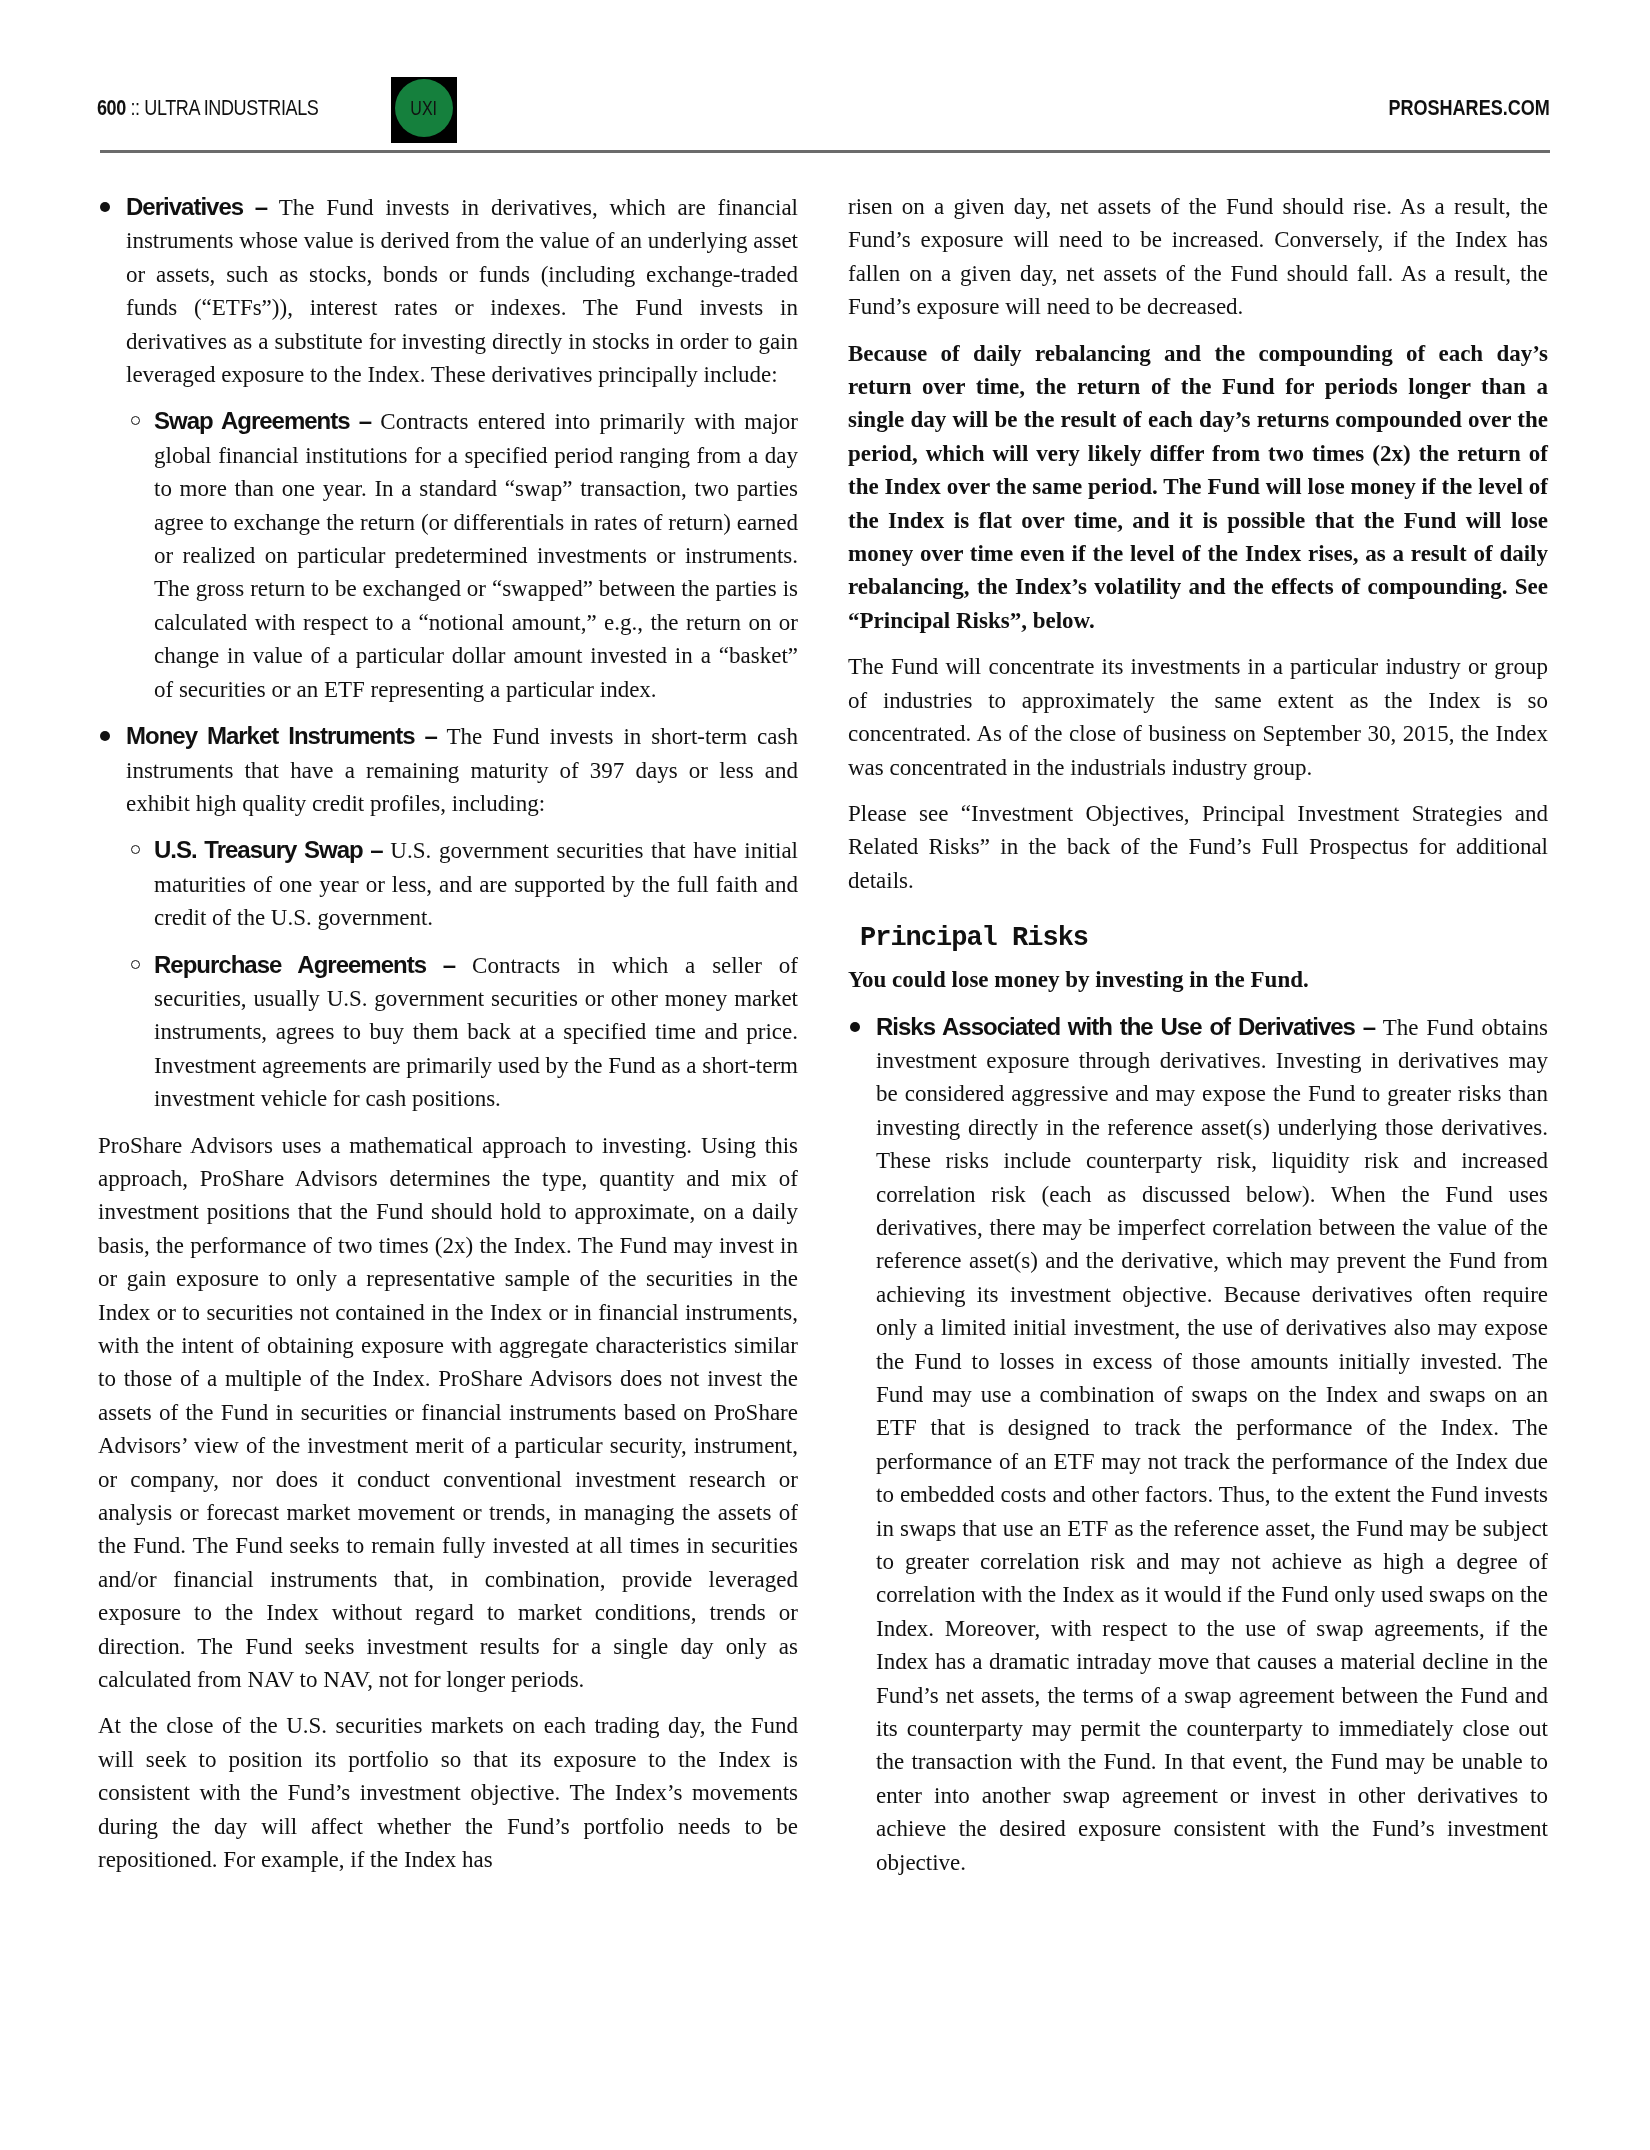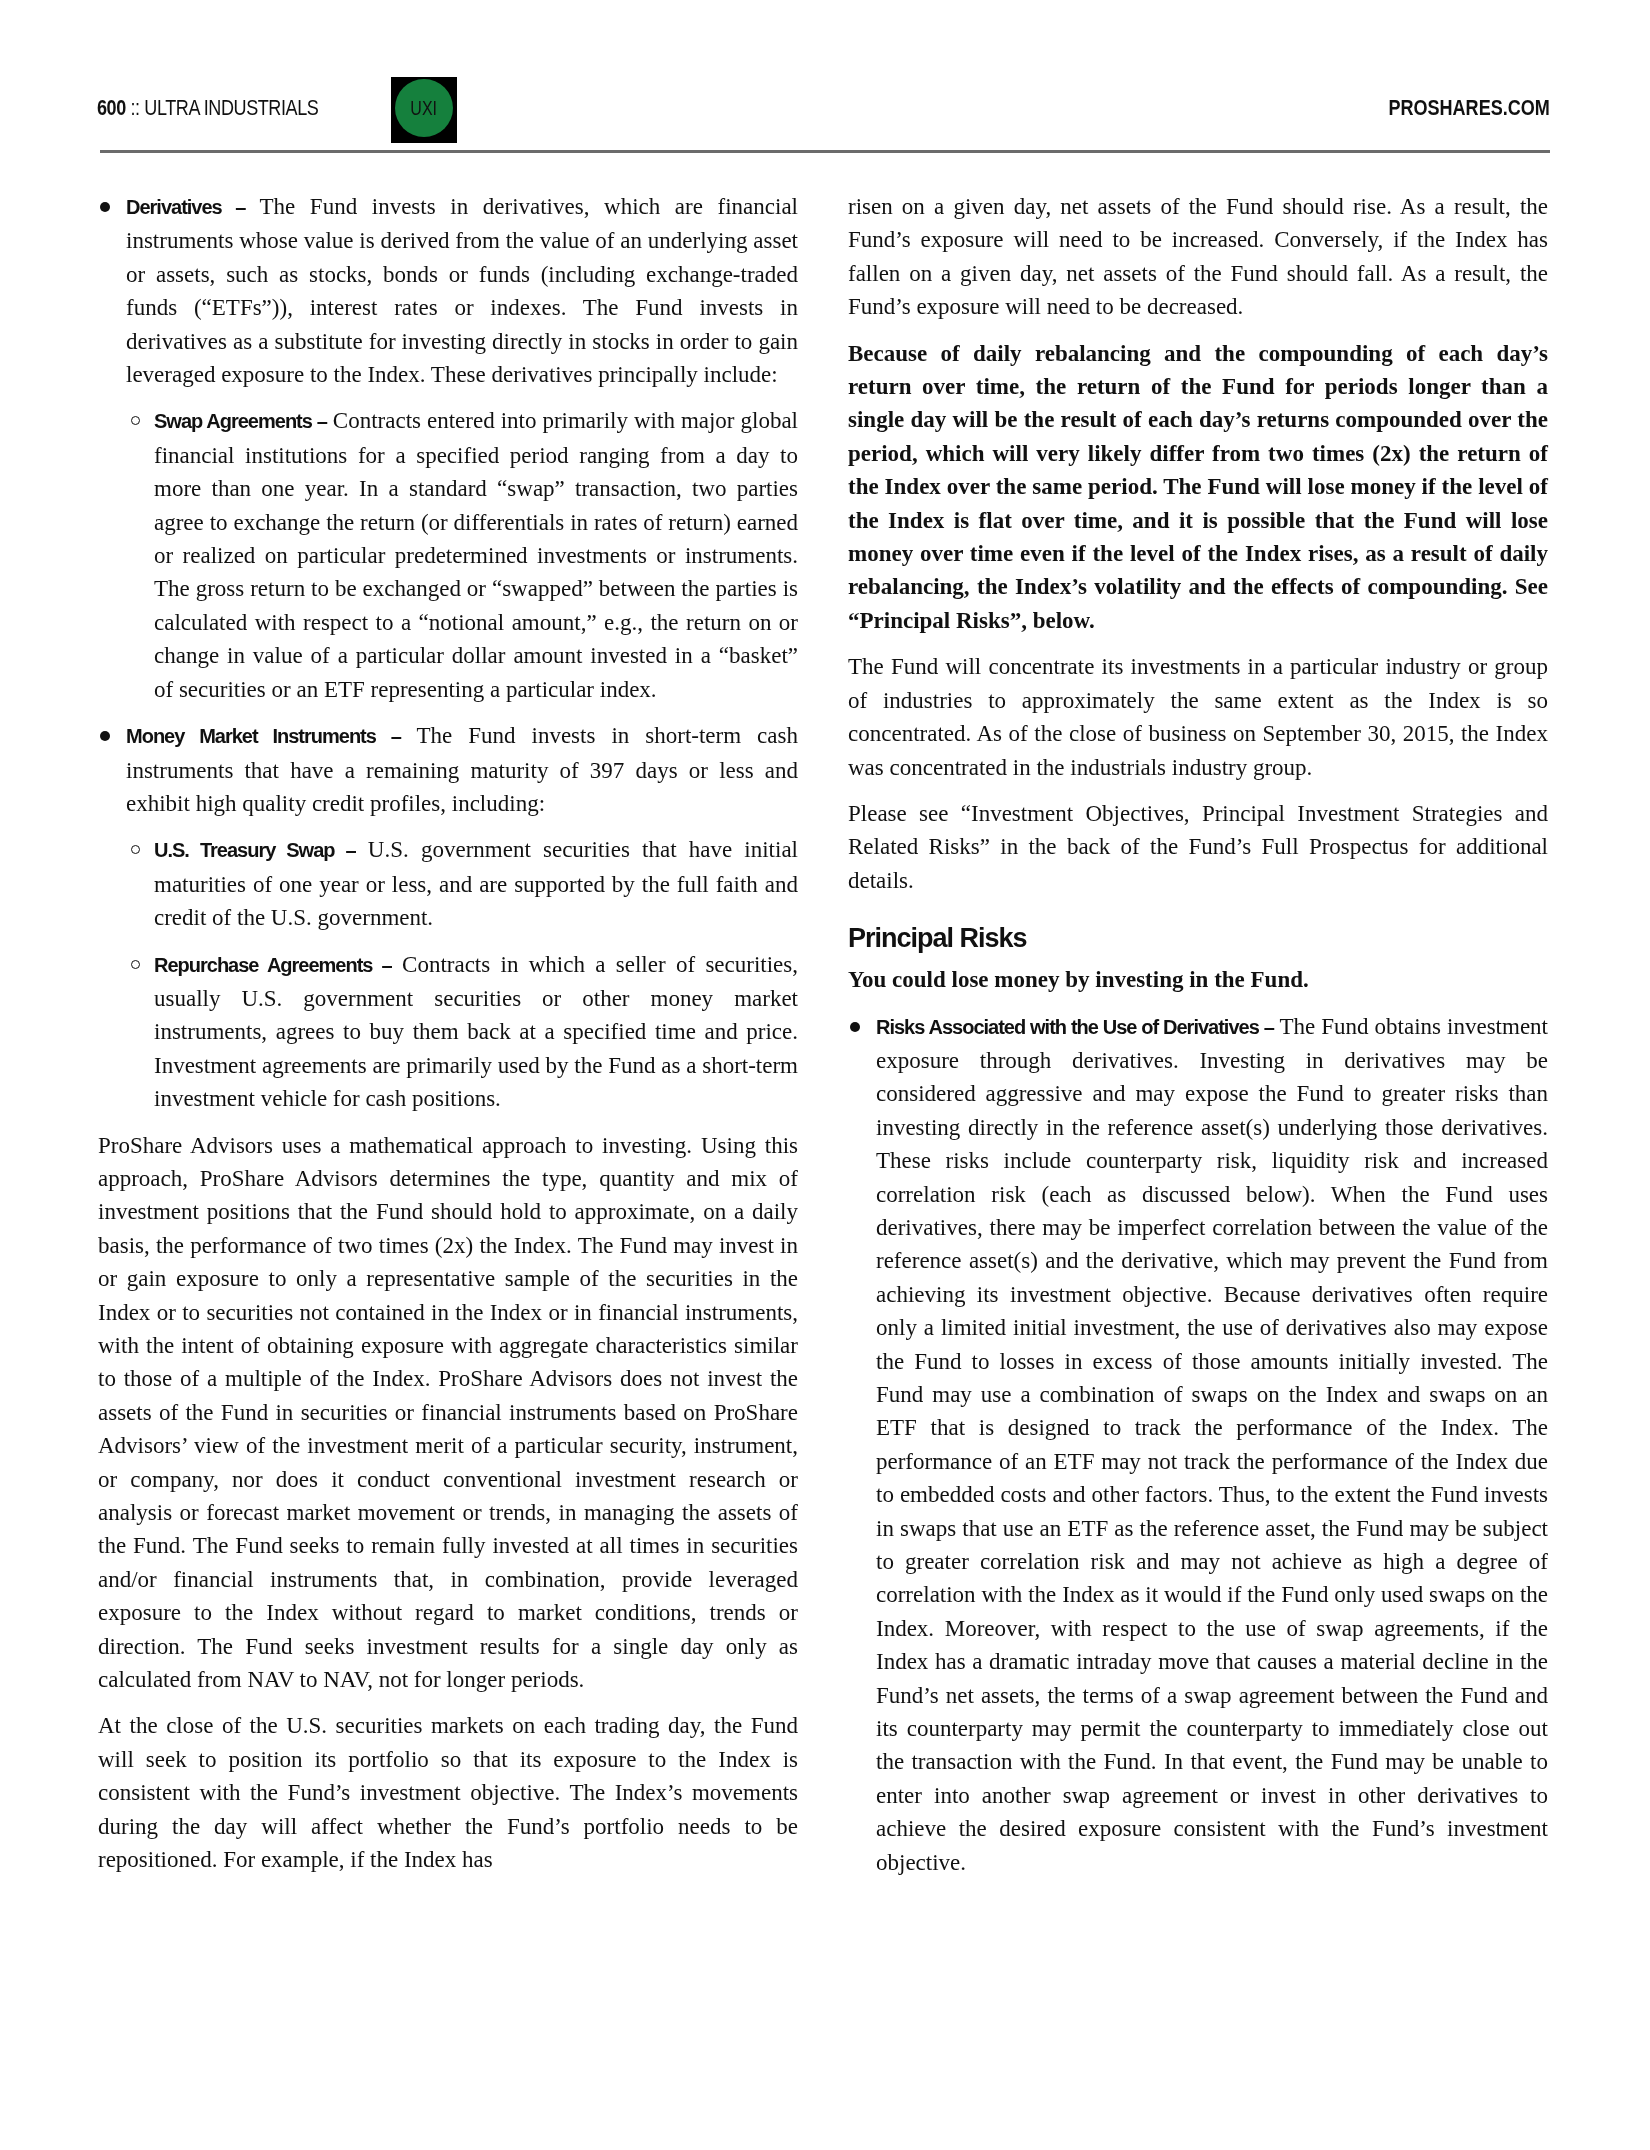--- a/index.html
+++ b/index.html
@@ -52,26 +52,26 @@
   }
   .sub {
     position: relative; padding-left: 56px; margin: 0 0 13px 0;
   }
   .sub .ring {
     position: absolute; left: 33px; top: 12px; width: 7px; height: 7px; border-radius: 50%;
     border: 1.6px solid #111;
   }
   .lbl {
     font-family: "Liberation Sans", "DejaVu Sans", sans-serif; font-weight: bold;
-    font-size: 20px; letter-spacing: -1px;
+    font-size: 24px; letter-spacing: -1px;
   }
   .bold { font-weight: bold; }
   h2.sect {
-    font-family: Liberation Sans, sans-serif; font-weight: bold;
-    font-size: 27px; margin: 24px 0 8px 0; letter-spacing: -1px; line-height: 34px;
+    font-family: Liberation Mono, monospace; font-weight: bold;
+    font-size: 27px; margin: 24px 0 8px 12px; letter-spacing: -1px; line-height: 34px;
   }
   .warn { font-weight: bold; margin: 0 0 12px 0; }
 </style>
 </head>
 <body>
 
 <div class="header">
   <div class="hdr-left">
     <span class="pg">600</span>
     <span class="sep">::</span>

